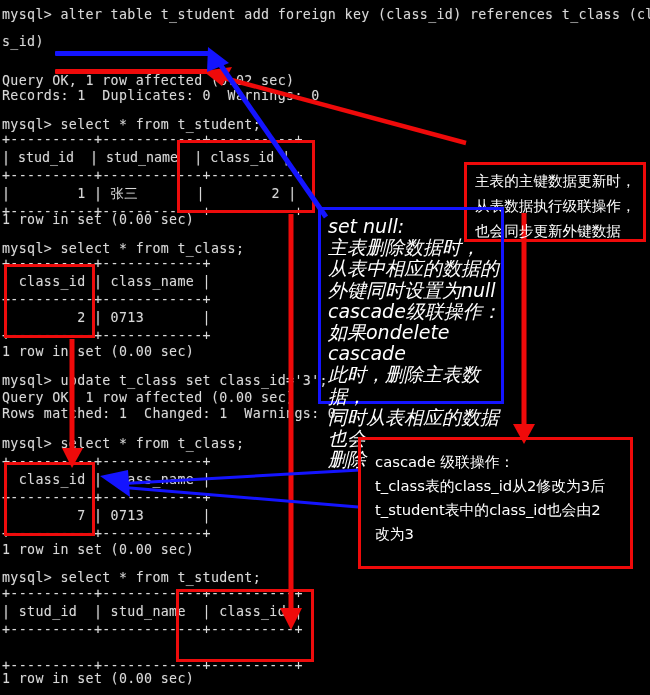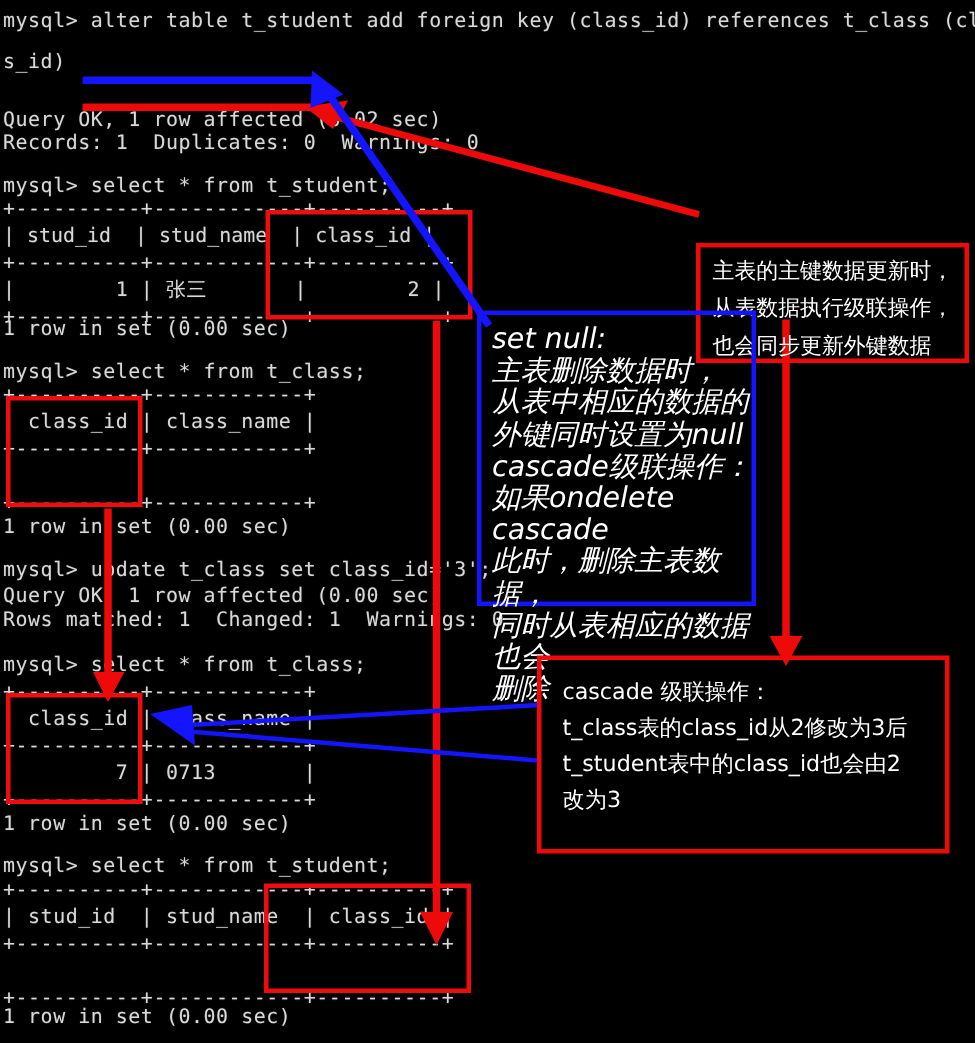--- a/index.html
+++ b/index.html
@@ -63,20 +63,21 @@
     <div class="line cn" style="top:151px;font-family:'DejaVu Sans Mono',monospace">| stud_id  | stud_name  | class_id |</div>
     <div class="line" style="top:169px">+----------+------------+----------+</div>
     <div class="line" style="top:187px">|        1 | 张三       |        2 |</div>
     <div class="line" style="top:205px">+----------+------------+----------+</div>
     <div class="line" style="top:213px">1 row in set (0.00 sec)</div>
 
     <div class="line" style="top:242px">mysql&gt; select * from t_class;</div>
     <div class="line" style="top:257px">+----------+------------+</div>
     <div class="line" style="top:275px">| class_id | class_name |</div>
     <div class="line" style="top:293px">+----------+------------+</div>
+    <div class="line" style="top:311px">|        2 | 0713       |</div>
     <div class="line" style="top:329px">+----------+------------+</div>
     <div class="line" style="top:345px">1 row in set (0.00 sec)</div>
 
     <div class="line" style="top:374px">mysql&gt; update t_class set class_id='3';</div>
     <div class="line" style="top:391px">Query OK, 1 row affected (0.00 sec)</div>
     <div class="line" style="top:407px">Rows matched: 1  Changed: 1  Warnings: 0</div>
 
     <div class="line" style="top:437px">mysql&gt; select * from t_class;</div>
     <div class="line" style="top:455px">+----------+------------+</div>
     <div class="line" style="top:473px">| class_id | class_name |</div>

